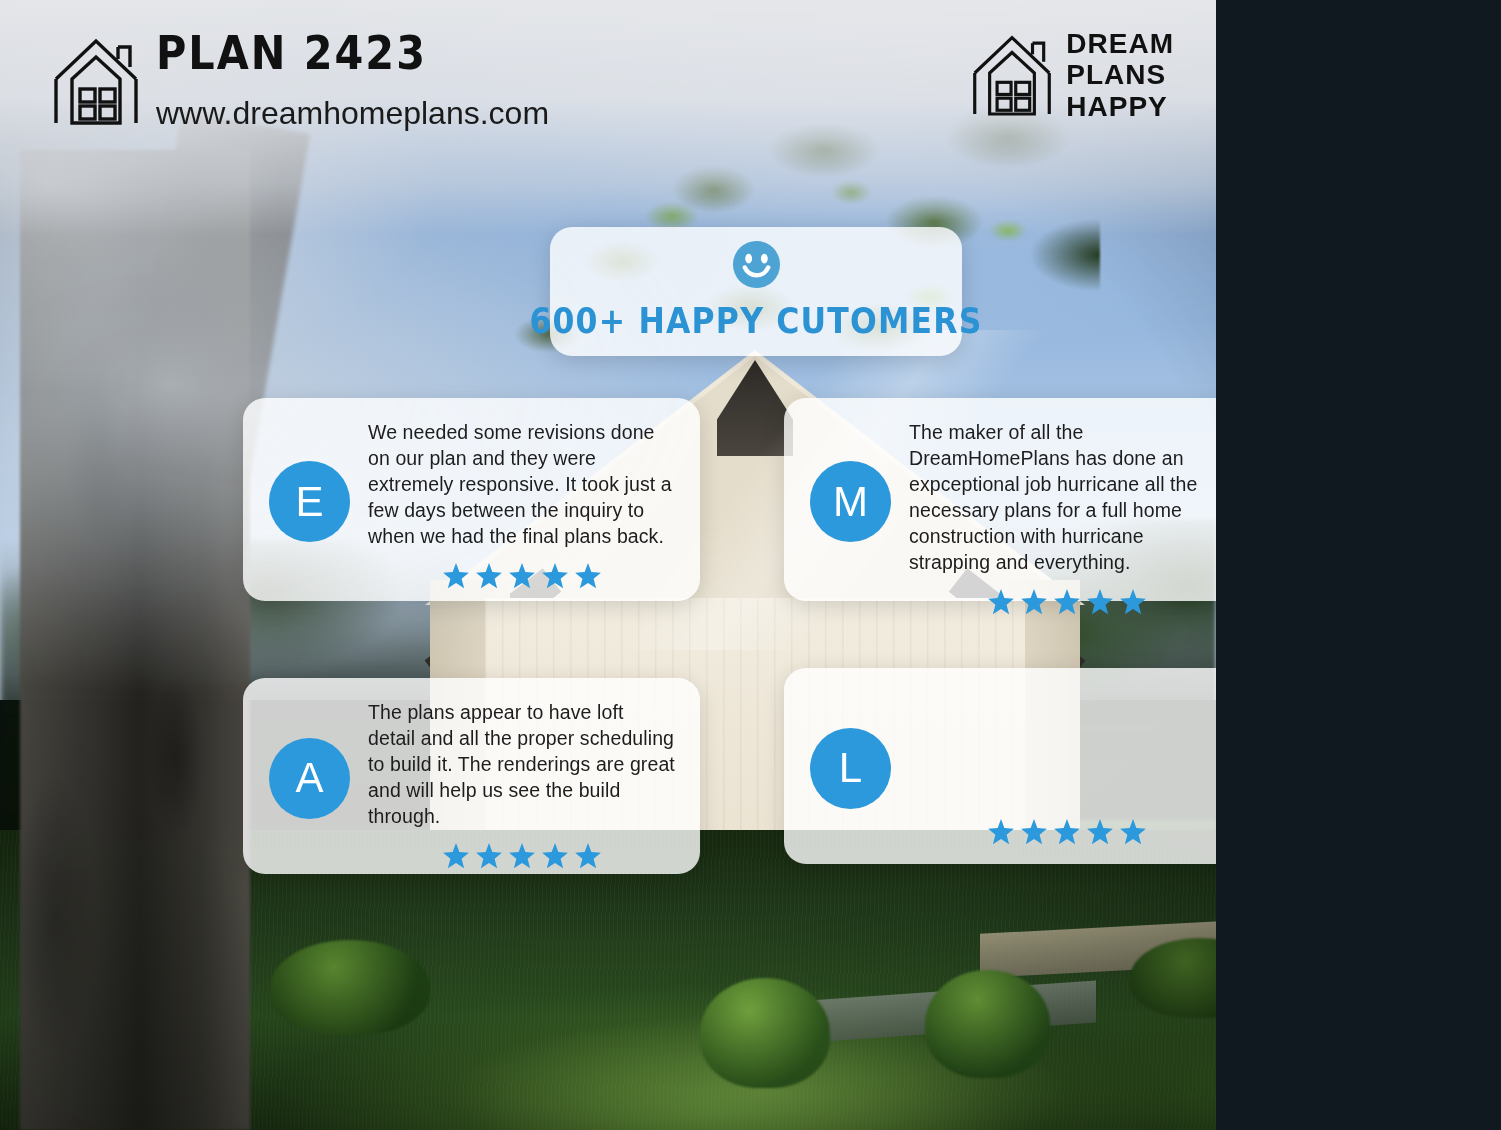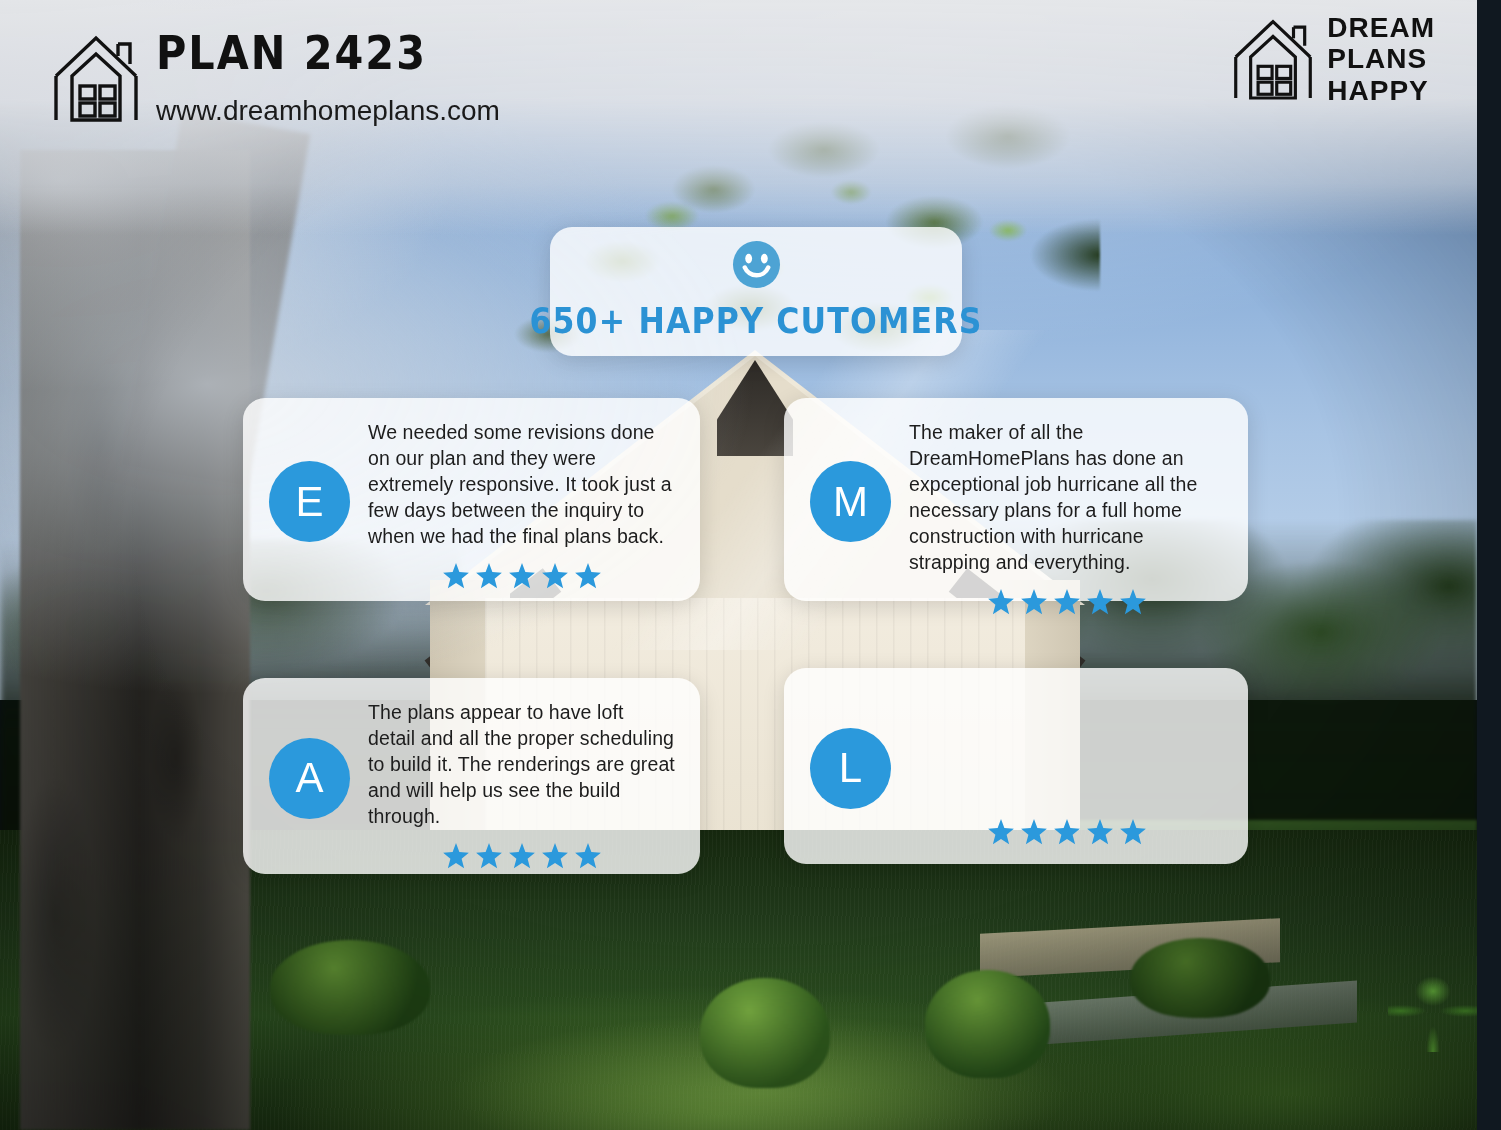--- a/index.html
+++ b/index.html
@@ -5,21 +5,21 @@
 <style>
   * { margin:0; padding:0; box-sizing:border-box; }
   html, body { width:1501px; height:1130px; overflow:hidden; }
   body {
     font-family:"Liberation Sans", sans-serif;
     background:#101820;
     position:relative;
   }
 
   
-  .stage { position:absolute; inset:0; width:1477px; height:1130px; overflow:hidden; }
+  .stage { position:absolute; inset:0; width:1216px; height:1130px; overflow:hidden; }
 
   
   .photo { position:absolute; inset:0; overflow:hidden; background:#0a1018; }
 
   
   .sky {
     position:absolute; left:0; top:0; width:1501px; height:700px;
     background:
       radial-gradient(ellipse 900px 420px at 62% 8%, rgba(255,255,255,0.38), rgba(255,255,255,0) 70%),
       linear-gradient(180deg,#6d92c4 0%, #7ba0cf 18%, #8fb2db 40%, #a8c4e4 62%, #bcd2ea 85%, #c9dbee 100%);
@@ -234,29 +234,29 @@
   }
   .topfade { position:absolute; left:0; top:0; width:1501px; height:235px;
     background:linear-gradient(180deg, rgba(232,233,235,.97) 0%, rgba(226,228,232,.92) 42%, rgba(214,219,226,.55) 78%, rgba(200,210,224,0) 100%);
   }
   .vignette { position:absolute; inset:0;
     background:radial-gradient(ellipse 1150px 820px at 50% 46%, rgba(0,0,0,0) 52%, rgba(0,0,0,.42) 100%);
   }
 
   
   .brand-left { position:absolute; left:52px; top:30px; display:flex; align-items:center; gap:16px; z-index:40; }
-  .brand-right { position:absolute; right:42px; top:12px; display:flex; align-items:center; gap:13px; z-index:40; }
+  .brand-right { position:absolute; right:42px; top:28px; display:flex; align-items:center; gap:13px; z-index:40; }
   .logo-ico { flex:0 0 auto; }
   .brand-txt { display:flex; flex-direction:column; }
   .plan-title {
     font-family:"DejaVu Sans Condensed","Liberation Sans", sans-serif;
     font-weight:bold; font-size:46px; letter-spacing:2px; color:#111; line-height:1;
     margin-bottom:4px;
   }
-  .plan-url { font-size:28px; color:#1a1a1a; line-height:1.1;margin-top:16px; }
+  .plan-url { font-size:32px; color:#1a1a1a; line-height:1.1;margin-top:16px; }
   .brand-right-txt {
     display:flex; flex-direction:column; font-weight:bold; font-size:28px;
     letter-spacing:1px; color:#111; line-height:1.12;
   }
 
   
   .overlay { position:absolute; inset:0; z-index:30; }
 
   .banner {
     position:absolute; left:550px; top:227px; width:412px; height:129px;
@@ -405,21 +405,21 @@
 
     <div class="banner">
       <span>
         <svg class="smiley" viewBox="0 0 100 100">
           <circle cx="50" cy="50" r="48" fill="#4da3d4"></circle>
           <ellipse cx="34" cy="38" rx="7" ry="10" fill="#ffffff"></ellipse>
           <ellipse cx="66" cy="38" rx="7" ry="10" fill="#ffffff"></ellipse>
           <path d="M26 56 A26 26 0 0 0 74 56" fill="none" stroke="#ffffff" stroke-width="9" stroke-linecap="round"></path>
         </svg>
       </span>
-      <span class="banner-title">650+ HAPPY CUTOMERS</span>
+      <span class="banner-title">600+ HAPPY CUTOMERS</span>
     </div>
 
     <div class="card c1">
       <div class="avatar">E</div>
       <div class="card-body">
         <div class="quote">We needed some revisions done on our plan and they were extremely responsive. It took just a few days between the inquiry to when we had the final plans back.</div>
         <div class="stars">
             <span>
               <svg class="star" viewBox="0 0 100 100">
                 <path d="M50 4 L62 36 L96 38 L70 60 L79 94 L50 75 L21 94 L30 60 L4 38 L38 36 Z" fill="#2b99dc"></path>

